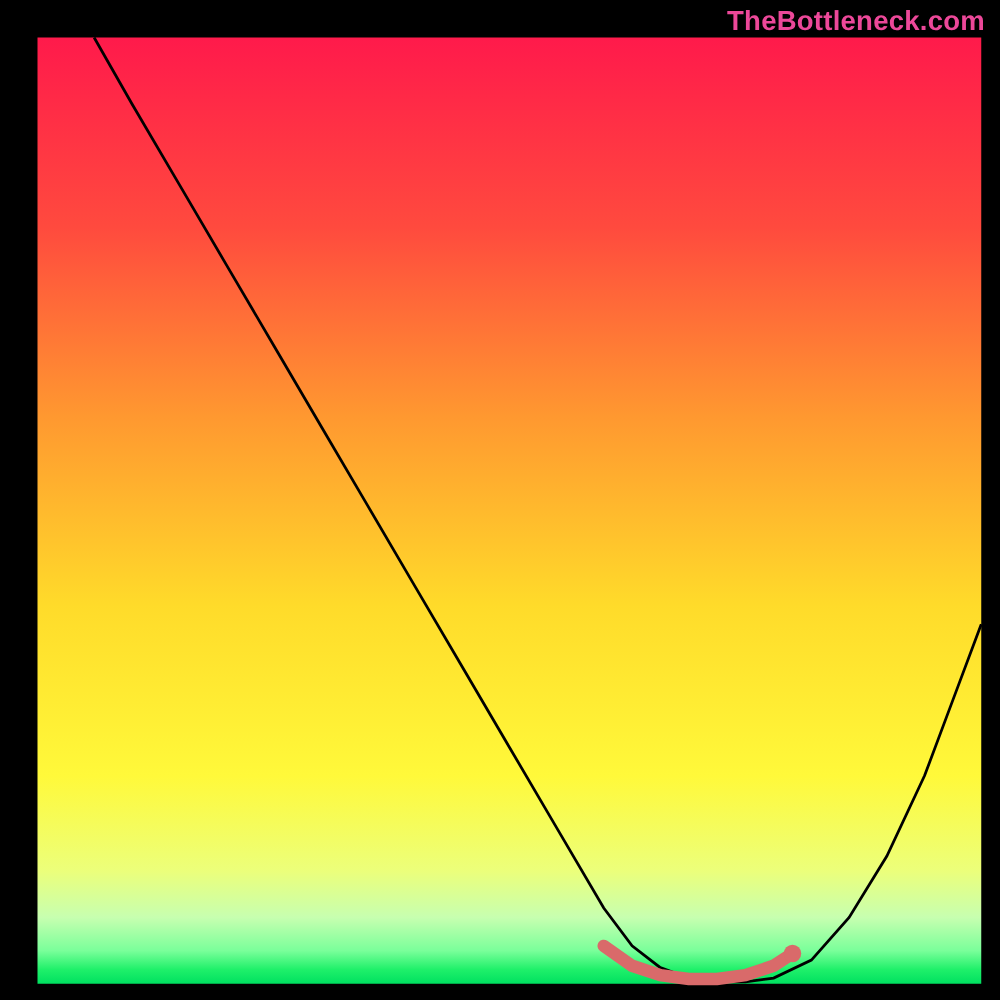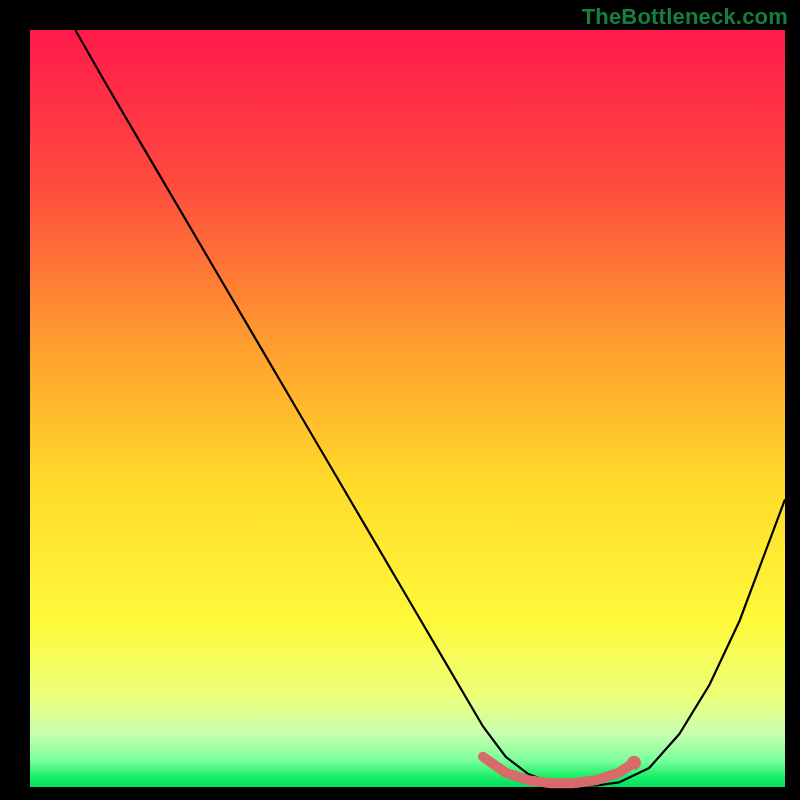--- a/index.html
+++ b/index.html
@@ -15,21 +15,21 @@
     position: relative;
     width: 800px;
     height: 800px;
   }
   .watermark {
     position: absolute;
     top: 4px;
     right: 12px;
     font-size: 22px;
     font-weight: bold;
-    color: #15803d;
+    color: #ec4899;
     letter-spacing: 0.2px;
     z-index: 10;
   }
   svg { display: block; }
 </style>
 </head>
 <body>
 
 <div class="wrap">
   <div class="watermark">TheBottleneck.com</div>

